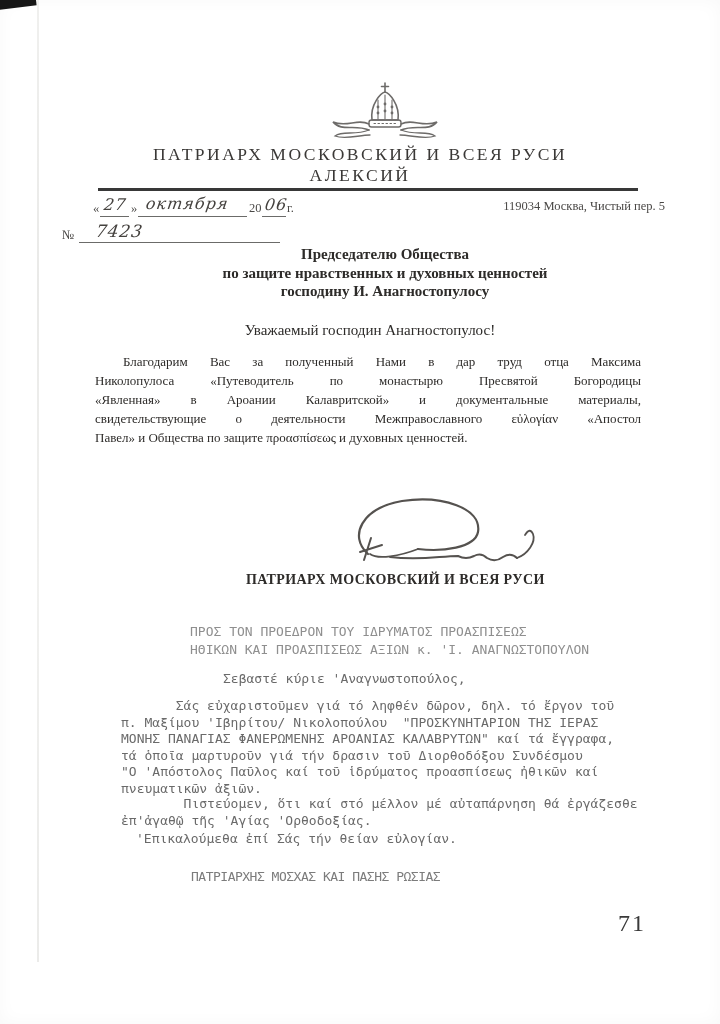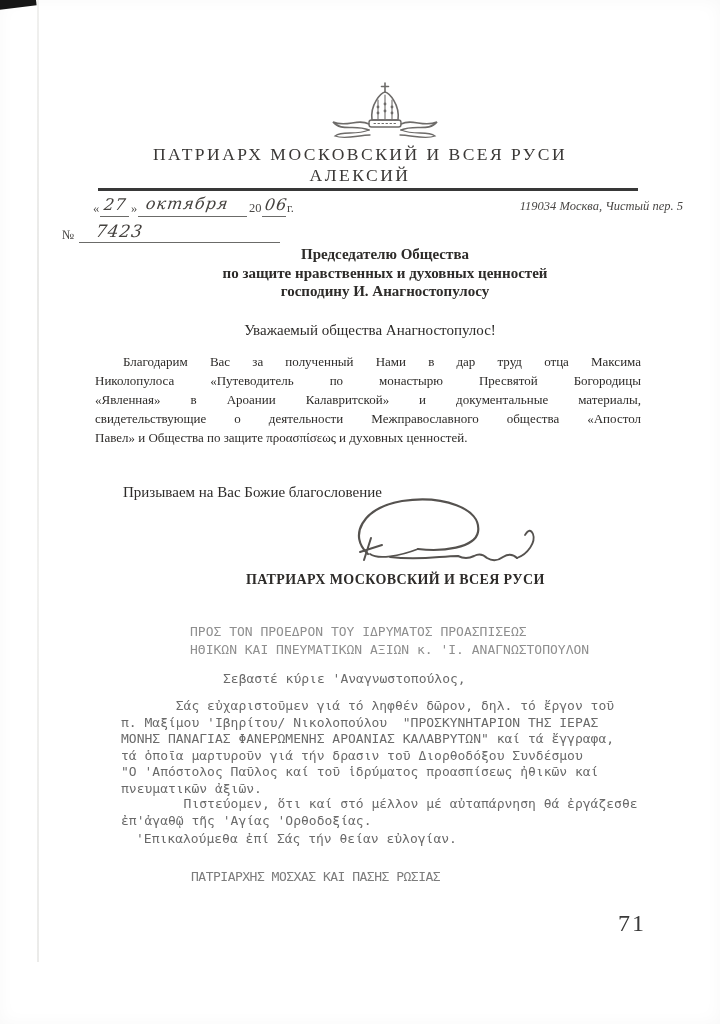--- a/index.html
+++ b/index.html
@@ -82,60 +82,59 @@
   <span class="abs hw" style="left:104px;top:195px;font-size:16px;">27</span>
   <span class="abs printed-small" style="left:131px;top:201px;">»</span>
   <span class="abs hw" style="left:146px;top:194px;font-size:16px;">октября</span>
   <span class="abs printed-small" style="left:249px;top:201px;">20</span>
   <span class="abs hw" style="left:265px;top:195px;font-size:16px;">06</span>
   <span class="abs printed-small" style="left:287px;top:201px;">г.</span>
   <div class="uline" style="left:100px;top:216px;width:29px;"></div>
   <div class="uline" style="left:138px;top:216px;width:109px;"></div>
   <div class="uline" style="left:262px;top:216px;width:24px;"></div>
 
-  <div class="abs printed-small" style="left:458px;top:199px;width:225px;text-align:right;font-style:italic;">119034 Москва, Чистый пер. 5</div>
+  <div class="abs printed-small" style="left:440px;top:199px;width:225px;text-align:right;">119034 Москва, Чистый пер. 5</div>
 
   <span class="abs printed-small" style="left:62px;top:227px;font-size:13px;">№</span>
   <span class="abs hw" style="left:96px;top:221px;font-size:17px;">7423</span>
   <div class="uline" style="left:79px;top:242px;width:201px;"></div>
 
   <div class="addressee">
       <div class="line first">Председателю Общества</div>
       <div class="line">по защите нравственных и духовных ценностей</div>
       <div class="line last">господину И. Анагностопулосу</div>
     </div>
 
-  <div class="salutation">Уважаемый общества Анагностопулос!</div>
+  <div class="salutation">Уважаемый господин Анагностопулос!</div>
 
   <div class="rus-body">
     <div>
         <div class="line first">Благодарим Вас за полученный Нами в дар труд отца Максима</div>
         <div class="line">Николопулоса «Путеводитель по монастырю Пресвятой Богородицы</div>
         <div class="line">«Явленная» в Ароании Калавритской» и документальные материалы,</div>
-        <div class="line">свидетельствующие о деятельности Межправославного общества «Апостол</div>
+        <div class="line">свидетельствующие о деятельности Межправославного εὐλογίαν «Апостол</div>
         <div class="line last">Павел» и Общества по защите προασπίσεως и духовных ценностей.</div>
       </div>
   </div>
 
-  <div class="rus-closing">Призываем на Вас Божие благословение</div>
 
   <div class="abs" style="left:330px;top:494px;">
     <svg width="220" height="82" viewBox="0 0 220 82" fill="none" stroke="#55524f" stroke-width="2.2" stroke-linecap="round">
       <path d="M38 60 C18 42 32 14 72 7 C112 1 152 14 148 38 C145 54 112 58 88 55"></path>
       <path d="M88 55 C70 62 48 66 40 60" stroke-width="1.8"></path>
       <path d="M30 58 l22 -7 M41 44 l-7 22" stroke-width="2"></path>
       <path d="M60 63 C90 67 110 62 128 62 q8 4 16 0 q7 -4 13 2 q8 5 16 -1 q8 -5 14 1" stroke-width="2"></path>
       <path d="M187 64 C198 60 206 48 203 40 q-3 -7 -8 1" stroke-width="1.8"></path>
     </svg>
   </div>
   <div class="sig-caption">ПАТРИАРХ МОСКОВСКИЙ И ВСЕЯ РУСИ</div>
 
   <div class="abs greek greek-heading" style="left:190px;top:600px;margin-top:23px;">
       <div class="line first">ΠΡΟΣ ΤΟΝ ΠΡΟΕΔΡΟΝ ΤΟΥ ΙΔΡΥΜΑΤΟΣ ΠΡΟΑΣΠΙΣΕΩΣ</div>
-      <div class="line last">ΗΘΙΚΩΝ ΚΑΙ ΠΝΕΥΜΑΤΙΚΩΝ ΑΞΙΩΝ κ. 'Ι. ΑΝΑΓΝΩΣΤΟΠΟΥΛΟΝ</div>
+      <div class="line last">ΗΘΙΚΩΝ ΚΑΙ ΠΡΟΑΣΠΙΣΕΩΣ ΑΞΙΩΝ κ. 'Ι. ΑΝΑΓΝΩΣΤΟΠΟΥΛΟΝ</div>
     </div>
 
   <div class="abs greek" style="left:223px;top:671px;">
       <div class="line first last">Σεβαστέ κύριε 'Αναγνωστοπούλος,</div>
     </div>
 
   <div class="abs greek" style="left:121px;top:698px;">
       <div class="line first">       Σάς εὐχαριστοῦμεν γιά τό ληφθέν δῶρον, δηλ. τό ἔργον τοῦ</div>
       <div class="line">π. Μαξίμου 'Ιβηρίτου/ Νικολοπούλου  "ΠΡΟΣΚΥΝΗΤΑΡΙΟΝ ΤΗΣ ΙΕΡΑΣ</div>
       <div class="line">ΜΟΝΗΣ ΠΑΝΑΓΙΑΣ ΦΑΝΕΡΩΜΕΝΗΣ ΑΡΟΑΝΙΑΣ ΚΑΛΑΒΡΥΤΩΝ" καί τά ἔγγραφα,</div>

